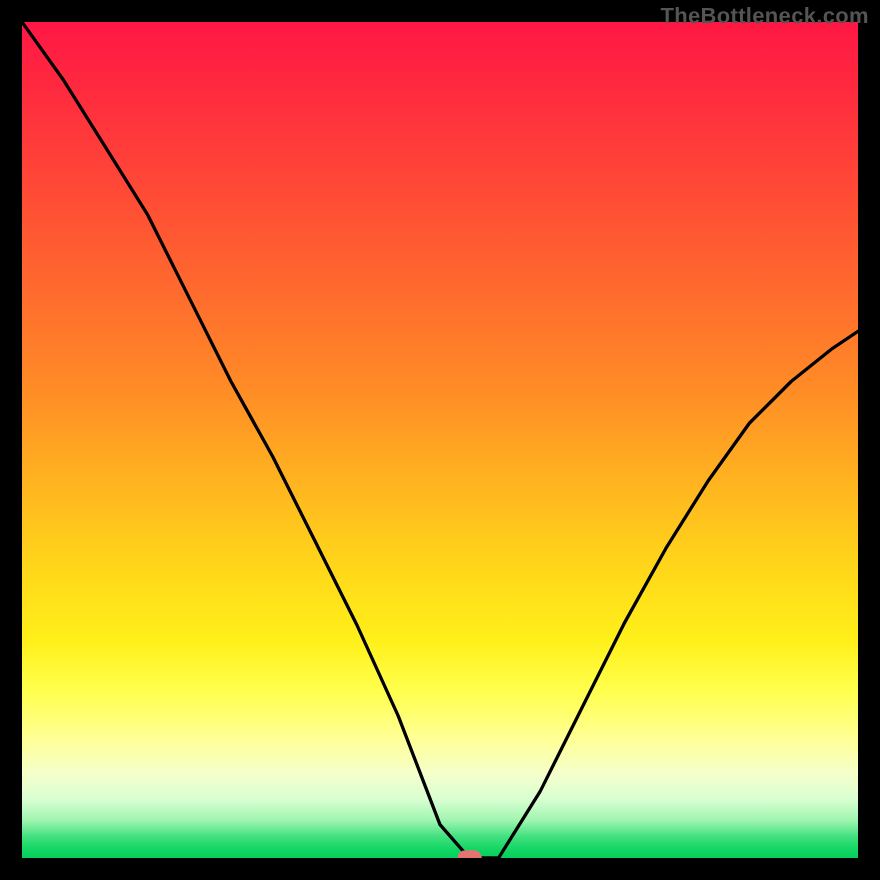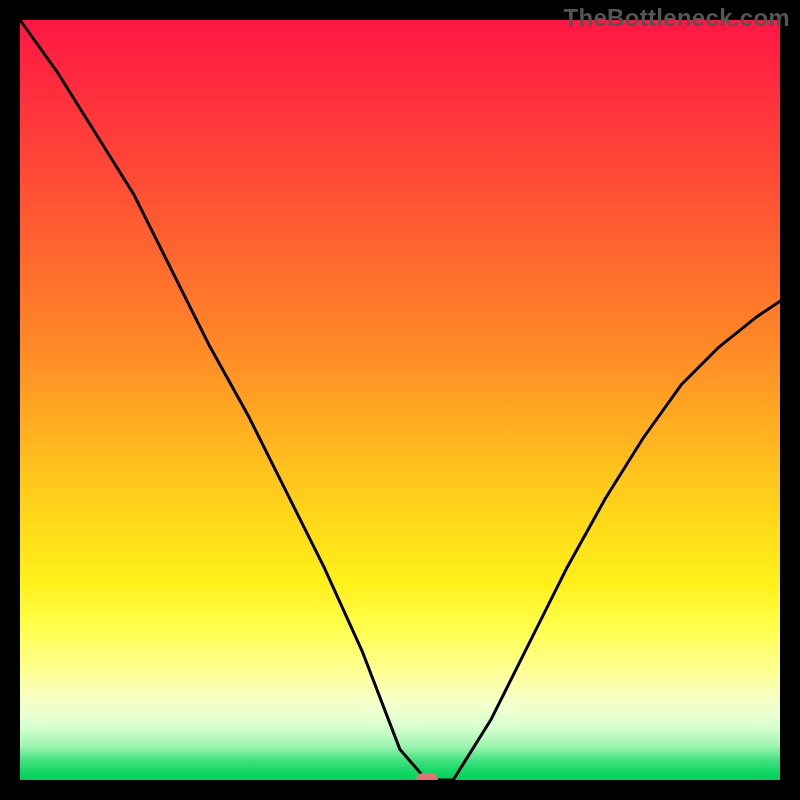--- a/index.html
+++ b/index.html
@@ -15,21 +15,21 @@
     position: relative;
     width: 800px;
     height: 800px;
     background: #000;
   }
   .watermark {
     position: absolute;
     top: 4px;
     right: 10px;
     color: #555;
-    font-size: 24px;
+    font-size: 20px;
     font-weight: 600;
     letter-spacing: 0.3px;
     z-index: 3;
   }
   .plot {
     position: absolute;
     left: 20px;
     top: 20px;
     width: 760px;
     height: 760px;

